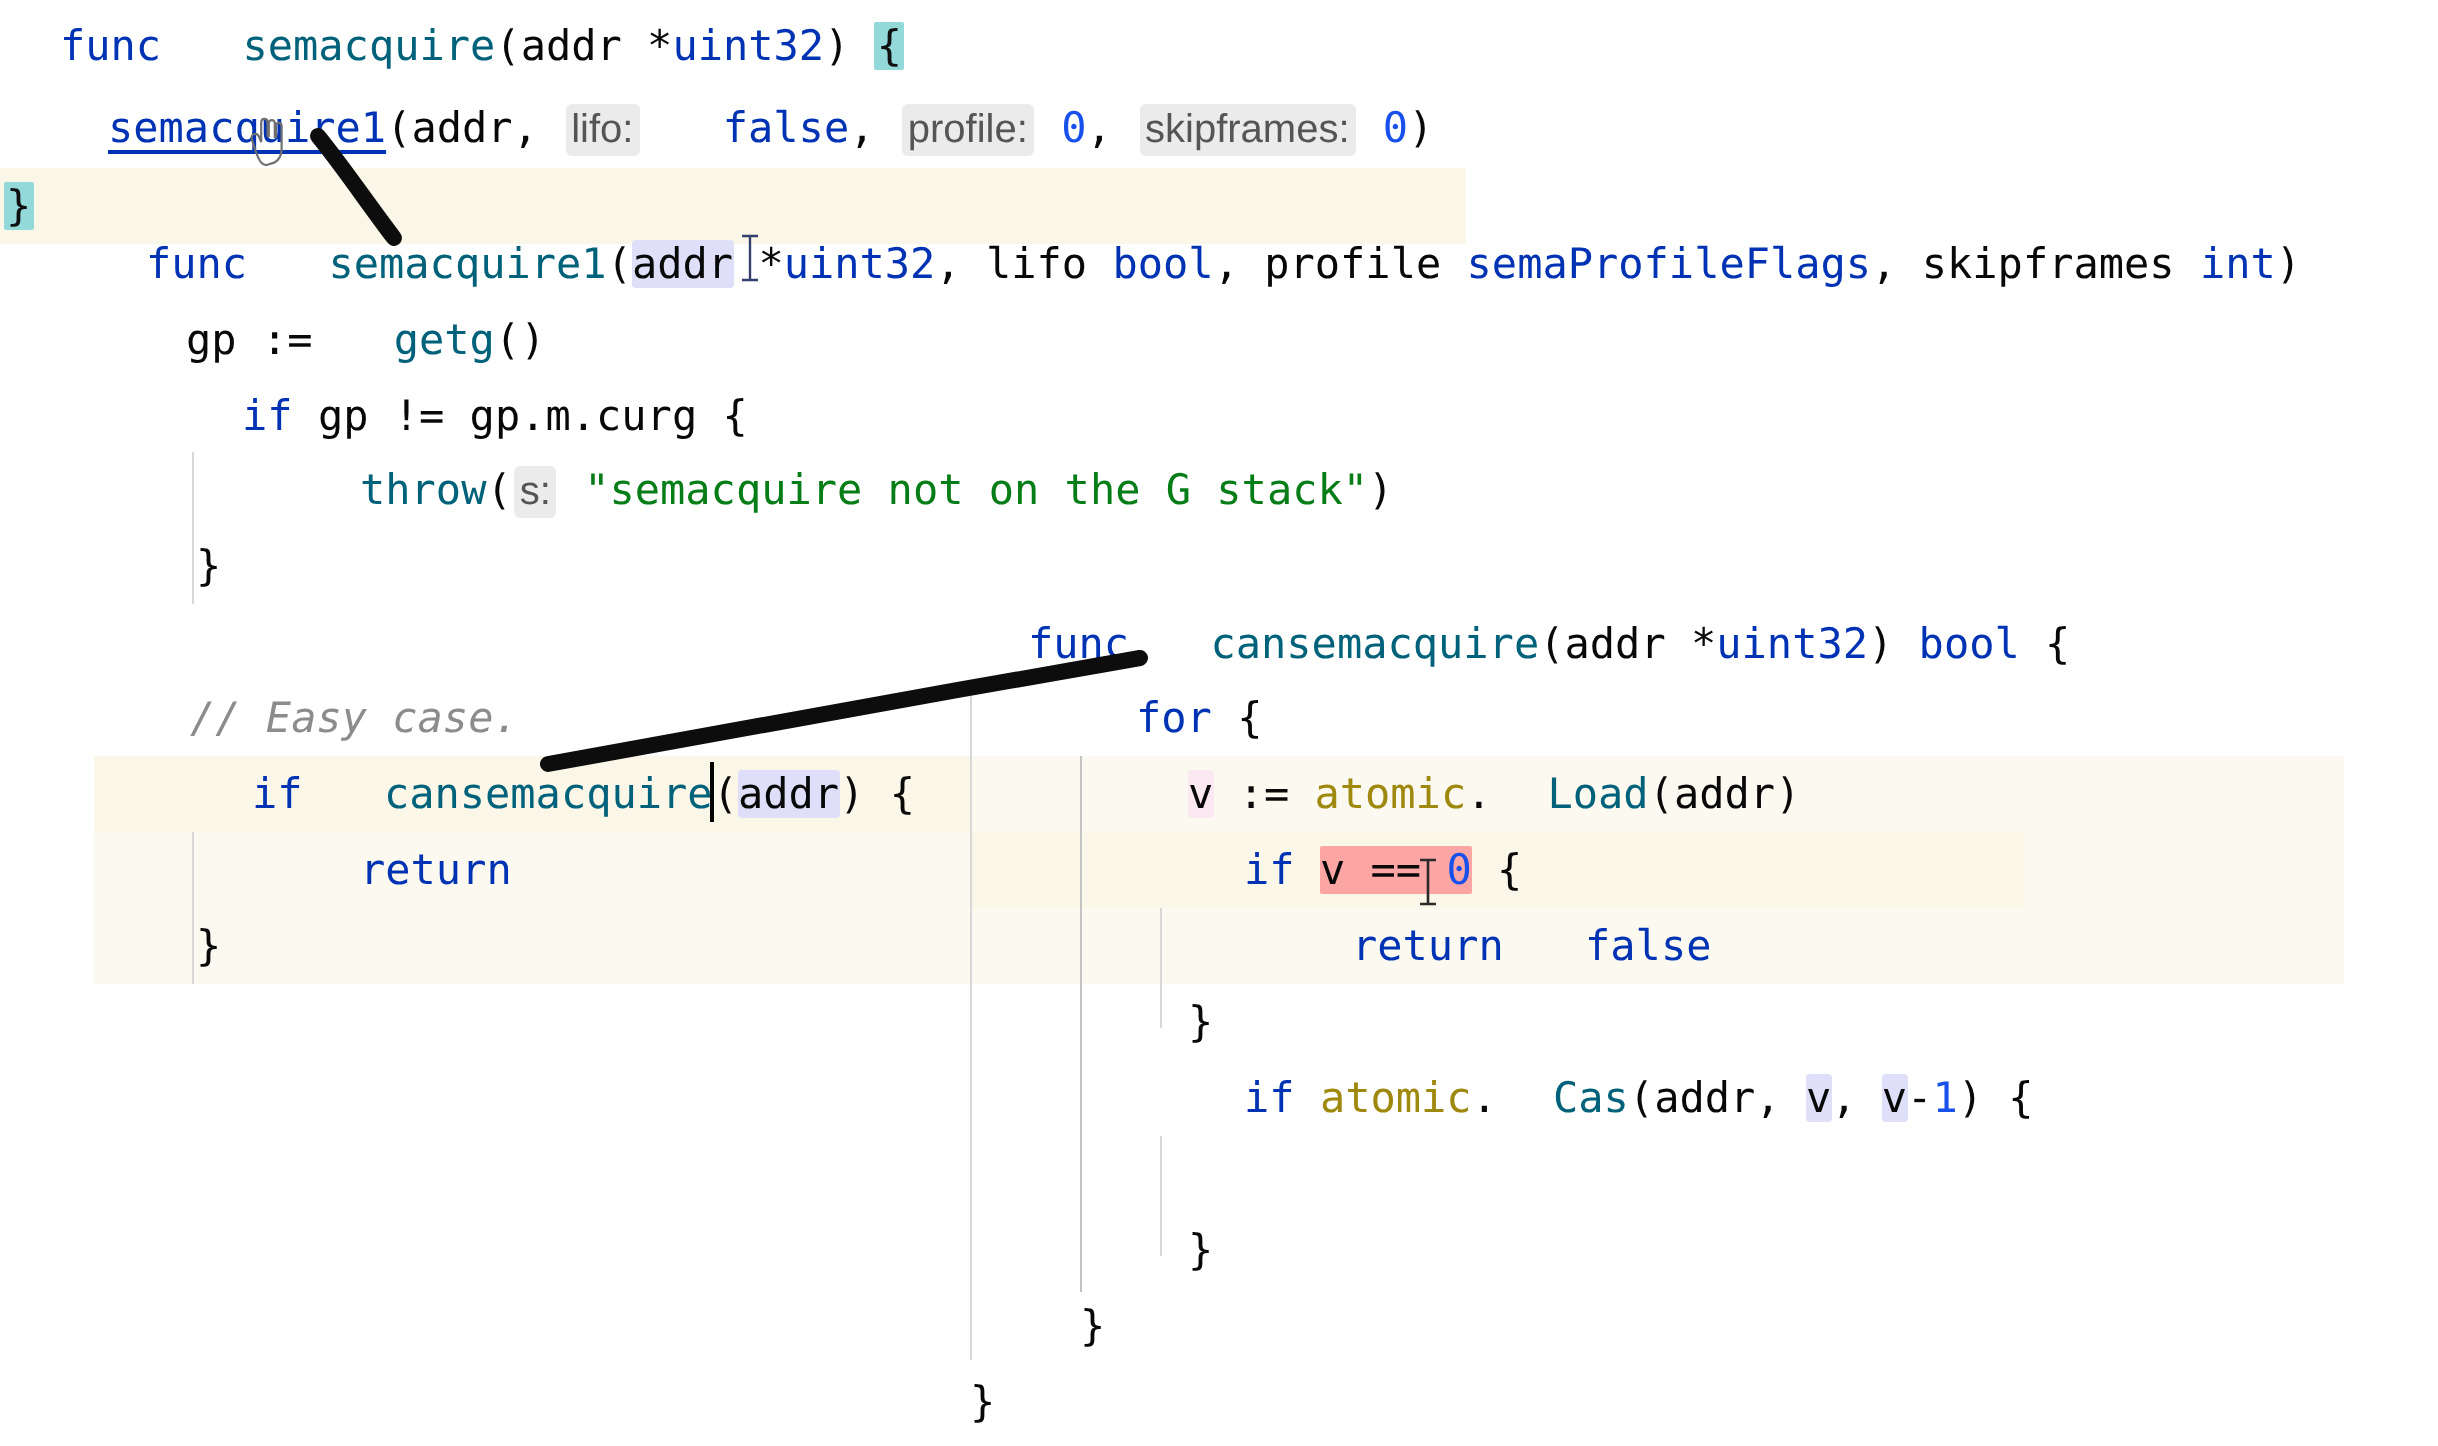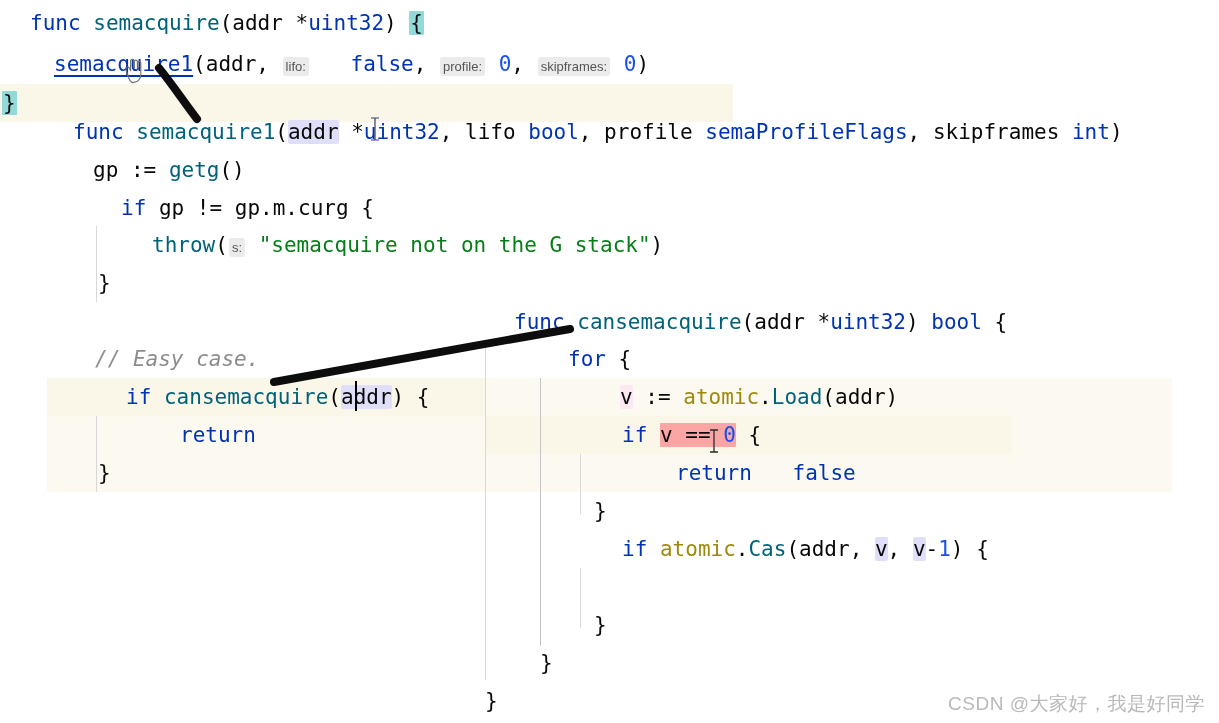--- a/index.html
+++ b/index.html
@@ -51,33 +51,33 @@
     background: #d8d8d8;
   }
   .guide-strong {
     position: absolute;
     width: 1px;
     background: #c4c4c4;
   }
 
   
   .kw       { color: #0033b3; margin-left: 28px; }
-  .fn       { color: #00627a; }
+  .fn       { color: #00627a; margin-left: 28px; }
   .type     { color: #0033b3; }
   .num      { color: #1750eb; }
   .str      { color: #067d17; }
   .cmt      { color: #8c8c8c; font-style: italic; }
   .plain    { color: #080808; }
   .pkg      { color: #9e880d; }
   .id       { color: #080808; text-align: center; }
 
   
   .hint {
     font-family: "Liberation Sans", sans-serif;
-    font-size: 13px;
+    font-size: 20px;
     color: #555555;
     background: #ebebeb;
     border-radius: 3px;
     padding: 2px 3px 2px 3px;
     margin: 0 1px;
   }
 
   
   .chip-blue {
     background: #dfdffa;
@@ -187,21 +187,21 @@
   <div class="code-line" style="left:98px; top:378px;"><span class="kw">if</span><span class="plain"> </span><span class="fn">cansemacquire</span><span class="plain">(</span><span class="id chip-blue">addr</span><span class="plain">) {</span></div>
 
   <div class="code-line" style="left:152px; top:416px;"><span class="kw">return</span></div>
 
   <div class="code-line" style="left:98px; top:454px;"><span class="plain">}</span></div>
 
   <div class="code-line" style="left:486px; top:303px;"><span class="kw">func</span><span class="plain"> </span><span class="fn">cansemacquire</span><span class="plain">(</span><span class="id">addr</span><span class="plain"> *</span><span class="type">uint32</span><span class="plain">) </span><span class="type">bool</span><span class="plain"> {</span></div>
 
   <div class="code-line" style="left:540px; top:340px;"><span class="kw">for</span><span class="plain"> {</span></div>
 
-  <div class="code-line" style="left:620px; top:378px;"><span class="id chip-pink">v</span><span class="plain"> := </span><span class="pkg">atomic</span><span class="plain">.</span><span class="fn">Load</span><span class="plain">(</span><span class="id">addr</span><span class="plain">)</span></div>
+  <div class="code-line" style="left:594px; top:378px;"><span class="id chip-pink">v</span><span class="plain"> := </span><span class="pkg">atomic</span><span class="plain">.</span><span class="fn">Load</span><span class="plain">(</span><span class="id">addr</span><span class="plain">)</span></div>
 
   <div class="code-line" style="left:594px; top:416px;"><span class="kw">if</span><span class="plain"> </span><span class="sel"><span class="id">v</span><span class="plain"> == </span><span class="num">0</span></span><span class="plain"> {</span></div>
 
   <div class="code-line" style="left:648px; top:454px;"><span class="kw">return</span><span class="plain"> </span><span class="kw">false</span></div>
 
   <div class="code-line" style="left:594px; top:492px;"><span class="plain">}</span></div>
 
   <div class="code-line" style="left:594px; top:530px;"><span class="kw">if</span><span class="plain"> </span><span class="pkg">atomic</span><span class="plain">.</span><span class="fn">Cas</span><span class="plain">(</span><span class="id">addr</span><span class="plain">, </span><span class="id chip-blue">v</span><span class="plain">, </span><span class="id chip-blue">v</span><span class="plain">-</span><span class="num">1</span><span class="plain">) {</span></div>
 
 
@@ -223,15 +223,14 @@
 
   <svg class="cursor-ibeam" style="left:369px; top:116px;" width="12" height="26" viewBox="0 0 12 26">
     <path d="M2 2 H10 M6 2 V24 M2 24 H10" stroke="#33406e" stroke-width="1.2" fill="none"></path>
   </svg>
 
   <svg class="anno" style="left:0; top:0;" width="1219" height="723" viewBox="0 0 1219 723">
     <path d="M159 68 C172 84, 184 102, 197 119" stroke="#0d0d0d" stroke-width="8" fill="none" stroke-linecap="round"></path>
     <path d="M274 382 C360 367, 470 346, 570 329" stroke="#0d0d0d" stroke-width="8" fill="none" stroke-linecap="round"></path>
   </svg>
 
-  <div class="watermark">CSDN @大家好，我是好同学</div>
 
 </div>
 
 </body></html>

